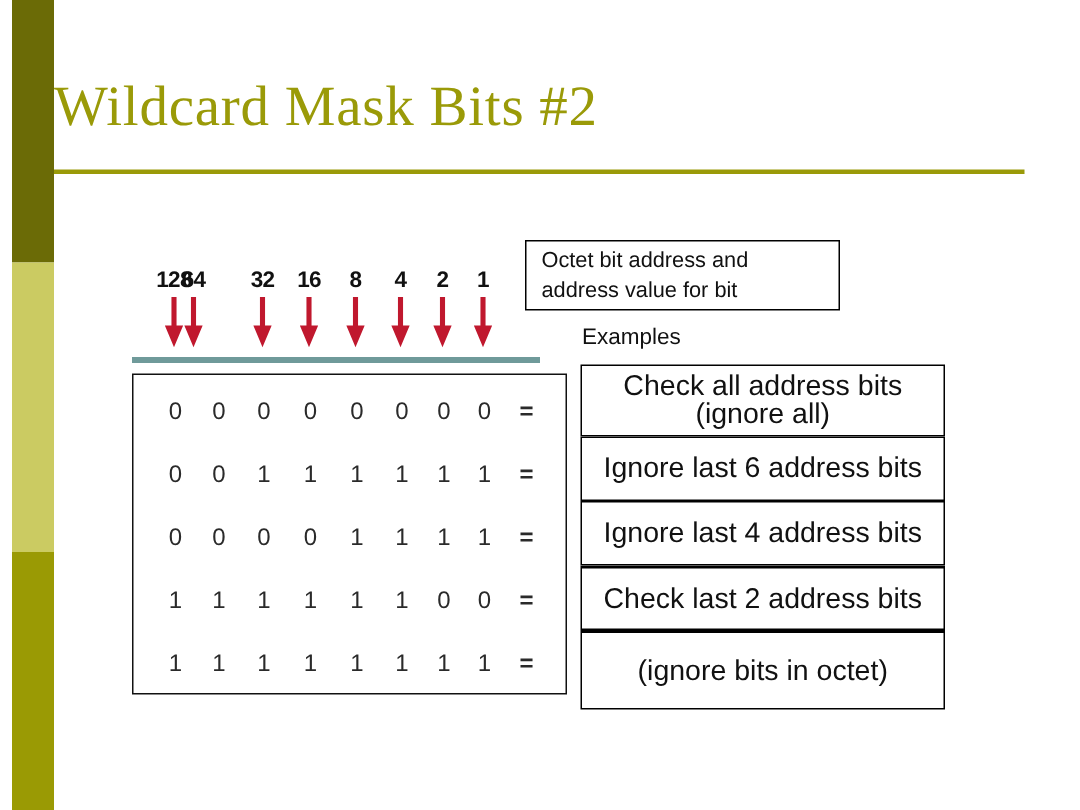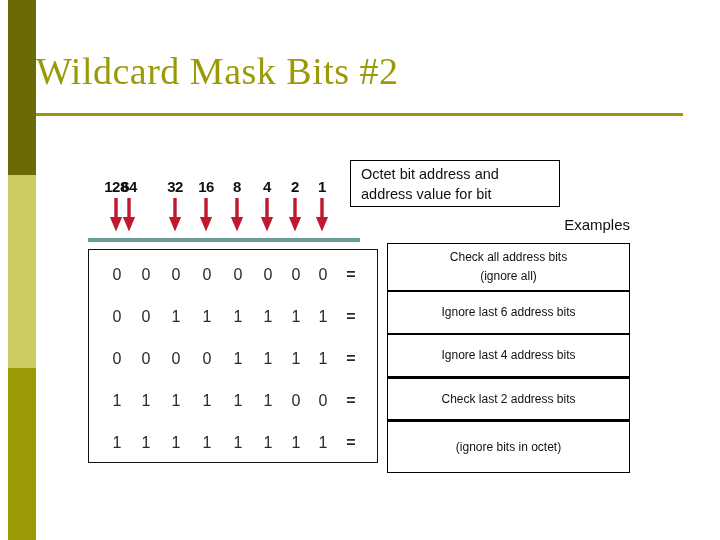--- a/index.html
+++ b/index.html
@@ -150,42 +150,42 @@
     line-height: 20px;
     color: #111111;
   }
 
   
   #examples-label {
     position: absolute;
     left: 388px;
     top: 216px;
     width: 242px;
-    text-align: right;
+    text-align: left;
     font-family: "Liberation Sans", sans-serif;
     font-size: 15px;
     color: #111111;
   }
 
   
   .example-box {
     position: absolute;
     left: 387px;
     width: 243px;
     border: 1.5px solid #000000;
     box-sizing: border-box;
     background: #FFFFFF;
     display: flex;
     flex-direction: column;
     align-items: center;
     justify-content: center;
   }
   .example-box .line {
     font-family: "Liberation Sans", sans-serif;
-    font-size: 12px;
+    font-size: 19px;
     line-height: 19px;
     color: #111111;
     text-align: right;
     white-space: nowrap;
   }
   .ex0 { top: 243px; height: 48px; }
   .ex1 { top: 291px; height: 43px; }
   .ex2 { top: 334px; height: 43px; }
   .ex3 { top: 377px; height: 43px; border-top-width: 2.5px; }
   .ex4 { top: 420px; height: 53px; border-top-width: 2.5px; }

